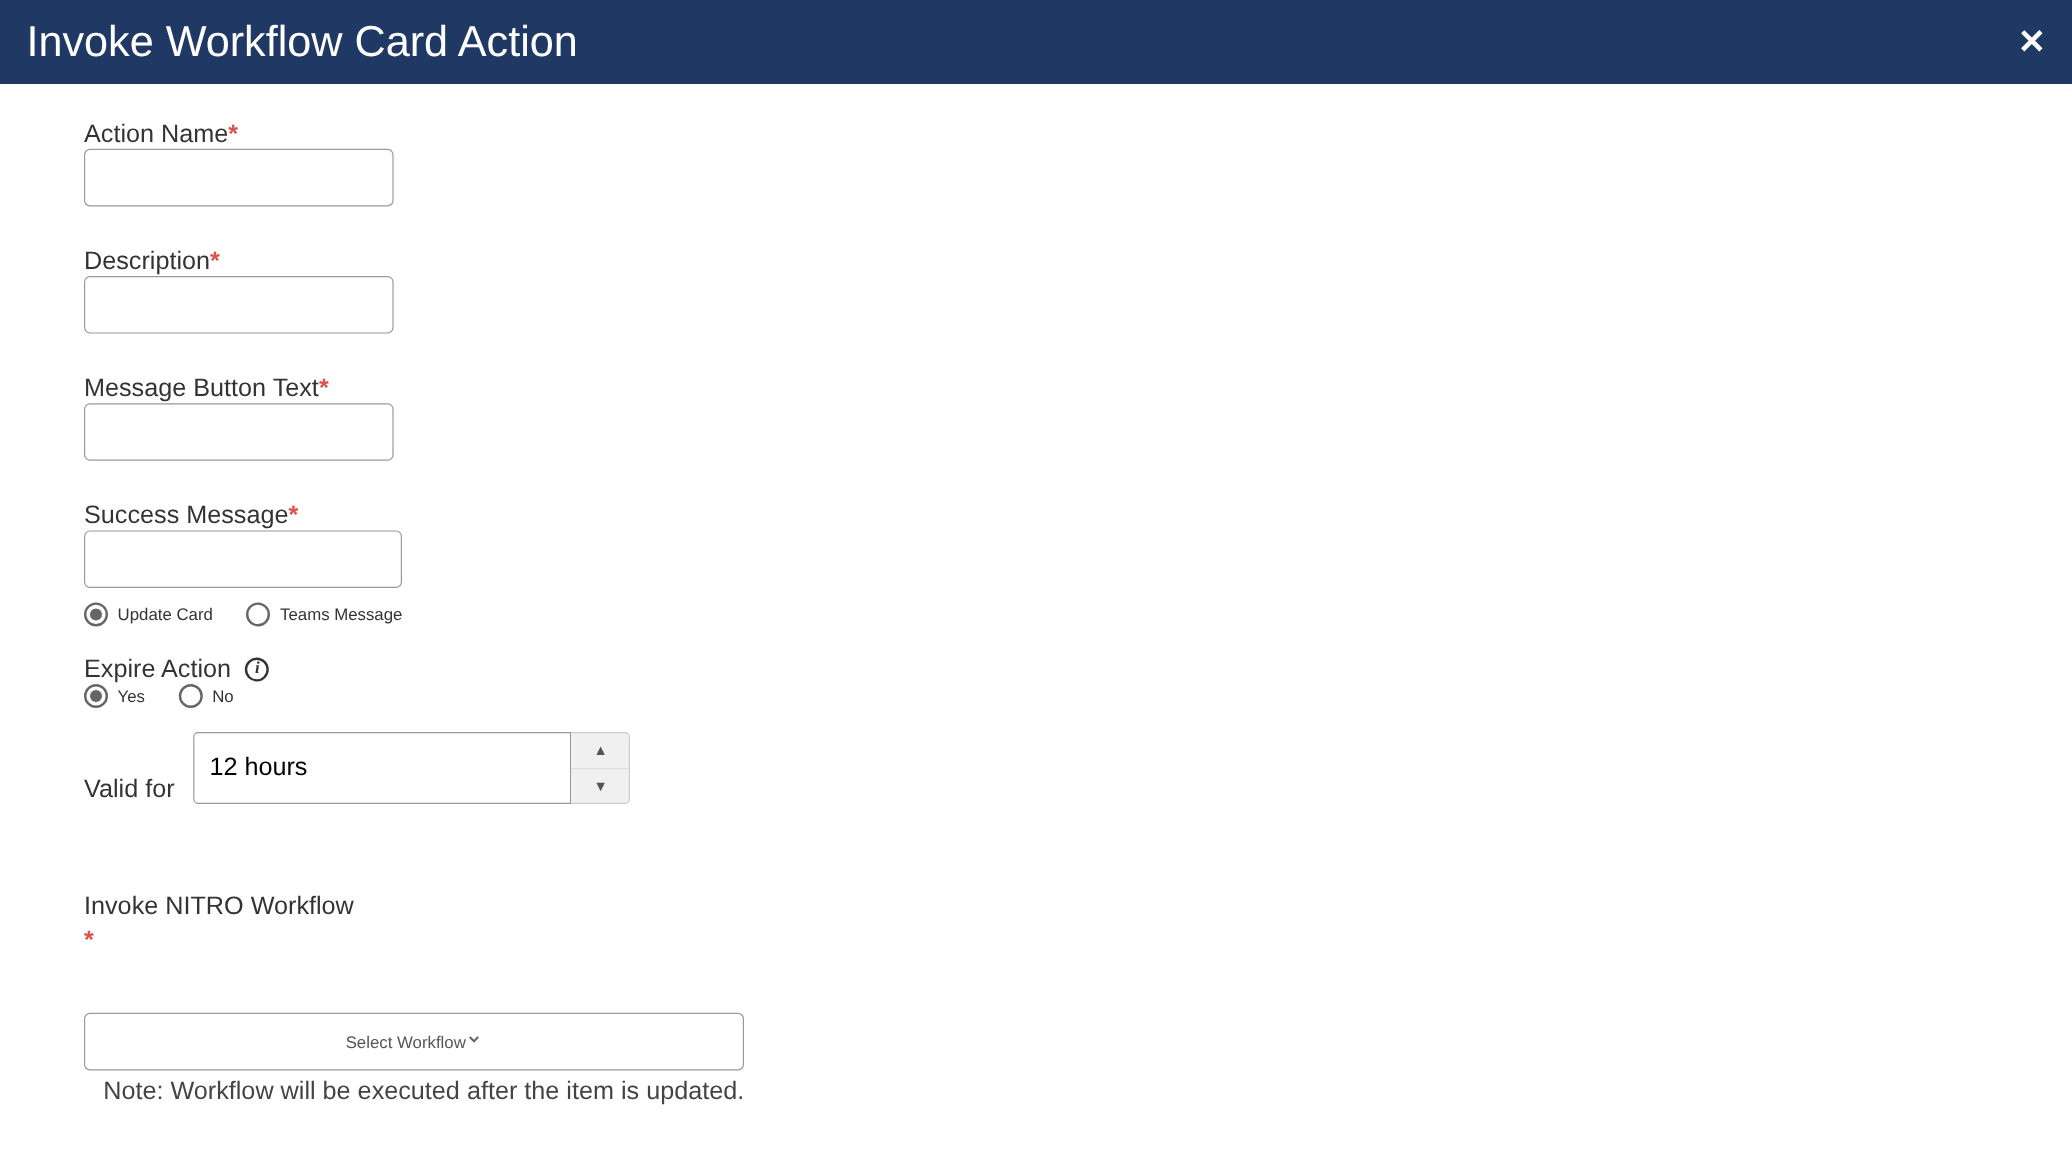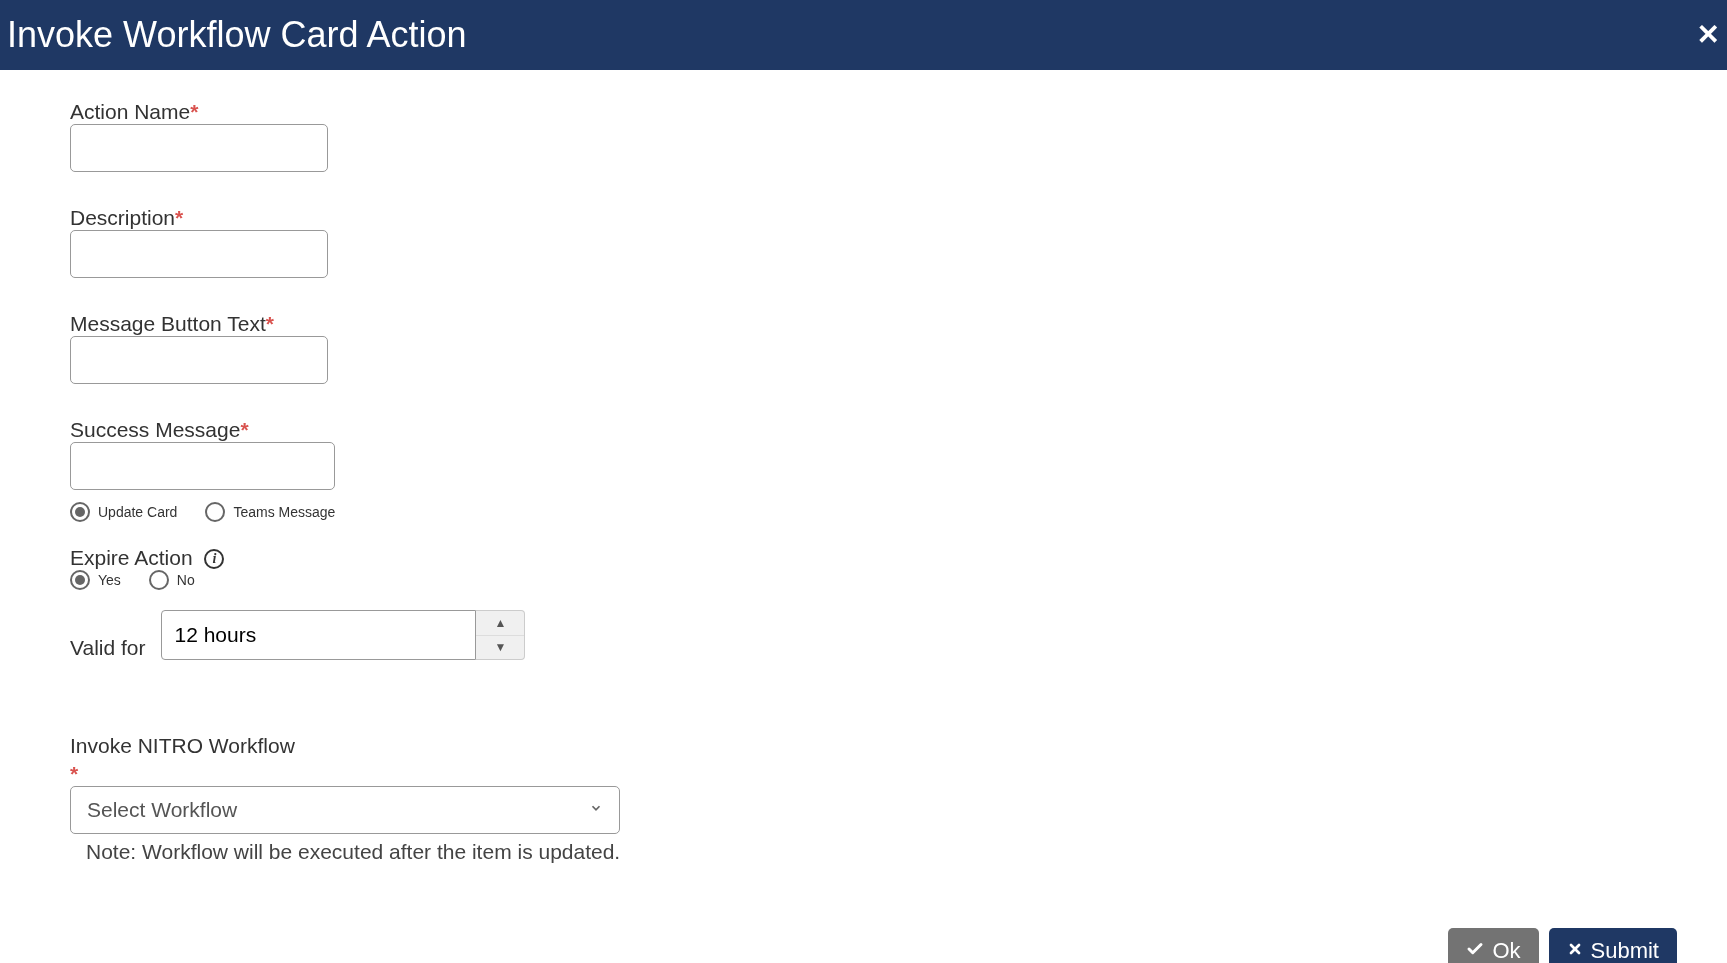--- a/index.html
+++ b/index.html
@@ -12,21 +12,21 @@
       background: #fff;
       color: #333;
     }
     .dialog {
       width: 100%;
       background: #fff;
     }
     .dialog-header {
       background: #1f3864;
       color: #fff;
-      padding: 14px 7px;
+      padding: 14px 22px;
       display: flex;
       justify-content: space-between;
       align-items: center;
     }
     .dialog-title {
       font-size: 36px;
       font-weight: 400;
     }
     .close-btn {
       font-size: 28px;
@@ -118,21 +118,21 @@
     }
     .valid-for-label {
       font-size: 21px;
     }
     .spinner-wrap {
       display: flex;
       align-items: stretch;
     }
     .spinner-input {
       width: 315px;
-      height: 50px;
+      height: 60px;
       border: 1px solid #999;
       border-radius: 4px 0 0 4px;
       padding: 4px 12px;
       font-size: 21px;
     }
     .spinner-buttons {
       display: flex;
       flex-direction: column;
       border: 1px solid #ccc;
       border-left: none;
@@ -155,27 +155,28 @@
     .select-wrap {
       position: relative;
       width: 100%;
     }
     .select-input {
       width: 100%;
       height: 48px;
       border: 1px solid #999;
       border-radius: 5px;
       padding: 8px 16px;
-      font-size: 21px;
+      font-size: 14px;
       color: #555;
       background: #fff;
       display: flex;
       align-items: center;
-      justify-content: space-between;
-      cursor: pointer;
+      justify-content: center;
+      cursor: pointer;
+      margin-top: 48px;
     }
     .chevron-down {
       font-size: 16px;
       color: #666;
     }
     .note-text {
       font-size: 21px;
       color: #444;
       margin-top: 6px;
       margin-left: 16px;

